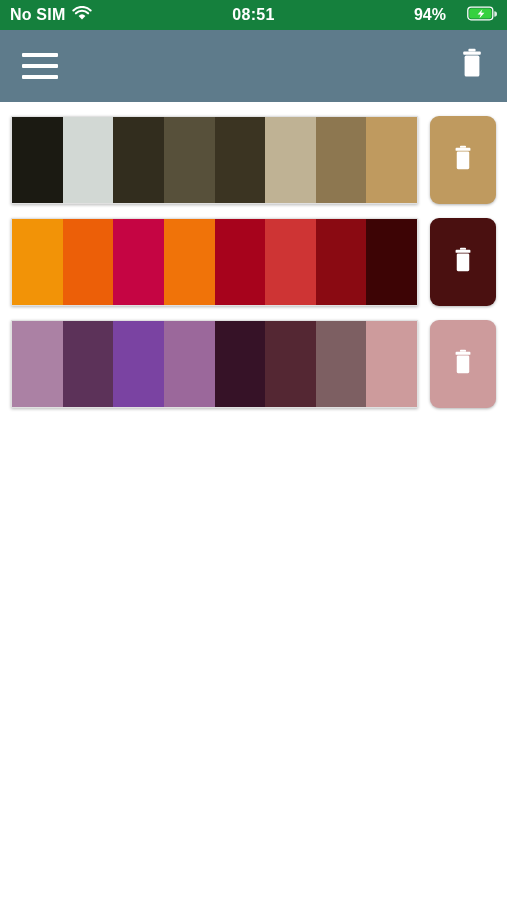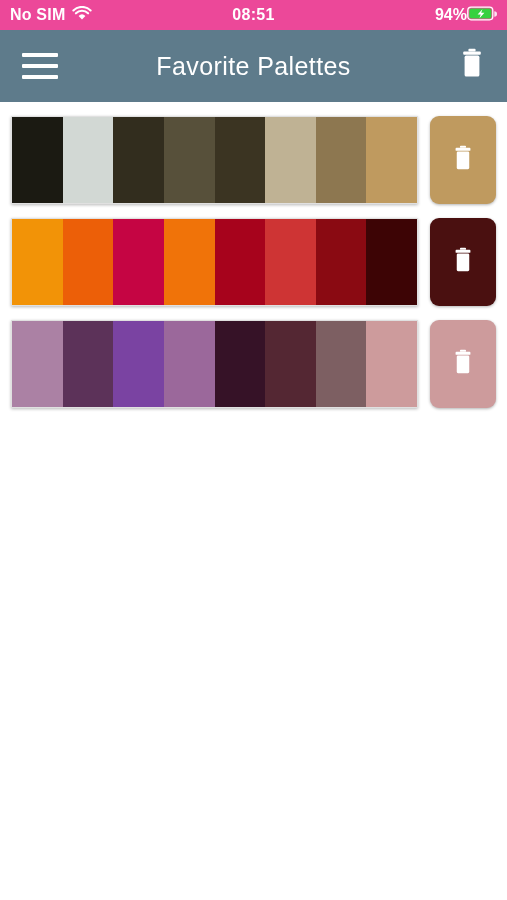--- a/index.html
+++ b/index.html
@@ -15,21 +15,21 @@
     height:30px; width:100%;
     background:#5e7b8b;
     display:flex; align-items:center; justify-content:space-between;
     padding:0 10px;
     color:#ffffff;
   }
   .status-left{ display:flex; align-items:center; gap:7px; }
   .status-carrier{ font-size:16px; font-weight:bold; letter-spacing:.2px; }
   .status-center{ font-size:16px; font-weight:bold; letter-spacing:.3px;
                   position:absolute; left:0; right:0; text-align:center; pointer-events:none;}
-  .status-right{ display:flex; align-items:center; gap:0; }
+  .status-right{ display:flex; align-items:center; gap:21px; }
   .status-battery-text{ font-size:16px; font-weight:bold; }
   .wifi-icon{ display:block; }
   .battery-icon{ display:block; }
 
   
   .app-bar{
     height:72px; width:100%;
     background:#5e7b8b;
     display:flex; align-items:center;
     padding:0 22px;
@@ -74,21 +74,21 @@
     width:66px; margin-left:12px;
     border-radius:9px;
     display:flex; align-items:center; justify-content:center;
     box-shadow:0 1px 3px rgba(0,0,0,.3);
     cursor:pointer;
   }
 </style>
 </head>
 <body style="background: rgb(255, 255, 255);">
 
-<div class="status-bar" style="position: relative; background: #ec4899; align-items: center;">
+<div class="status-bar" style="position: relative; background: #15803d; align-items: center;">
   <div class="status-left">
     <span class="status-carrier">No SIM</span>
     <span class="wifi-icon">
       <svg width="20" height="15" viewBox="0 0 20 15">
         <path d="M10 13.6 L6.6 9.9 a5 5 0 0 1 6.8 0 Z" fill="#ffffff"></path>
         <path d="M3.9 7.3 a8.7 8.7 0 0 1 12.2 0" stroke="#ffffff" stroke-width="2.1" fill="none" stroke-linecap="round"></path>
         <path d="M1.4 4.4 a12.4 12.4 0 0 1 17.2 0" stroke="#ffffff" stroke-width="2.1" fill="none" stroke-linecap="round"></path>
       </svg>
     </span>
   </div>
@@ -105,21 +105,20 @@
     </span>
   </div>
 </div>
 
 <div class="app-bar" style="background: rgb(94, 123, 139);">
   <div class="hamburger">
     <span></span>
     <span></span>
     <span></span>
   </div>
-  <div class="app-title">Favorite Palettes</div>
   <div class="appbar-trash">
     <span>
       <svg width="26" height="32" viewBox="0 0 26 32">
         <rect x="4.2" y="3.4" width="17.6" height="3.4" rx="1" fill="#ffffff"></rect>
         <rect x="9.4" y="0.8" width="7.2" height="2.6" rx="1" fill="#ffffff"></rect>
         <rect x="5.6" y="7.6" width="14.8" height="21" rx="1.6" fill="#ffffff"></rect>
       </svg>
     </span>
   </div>
 </div>

